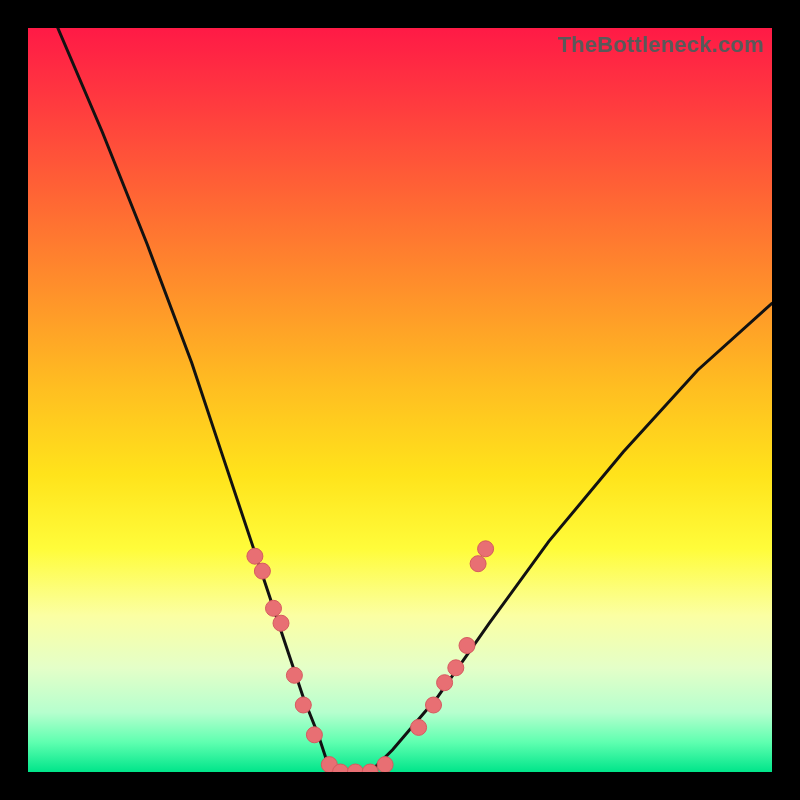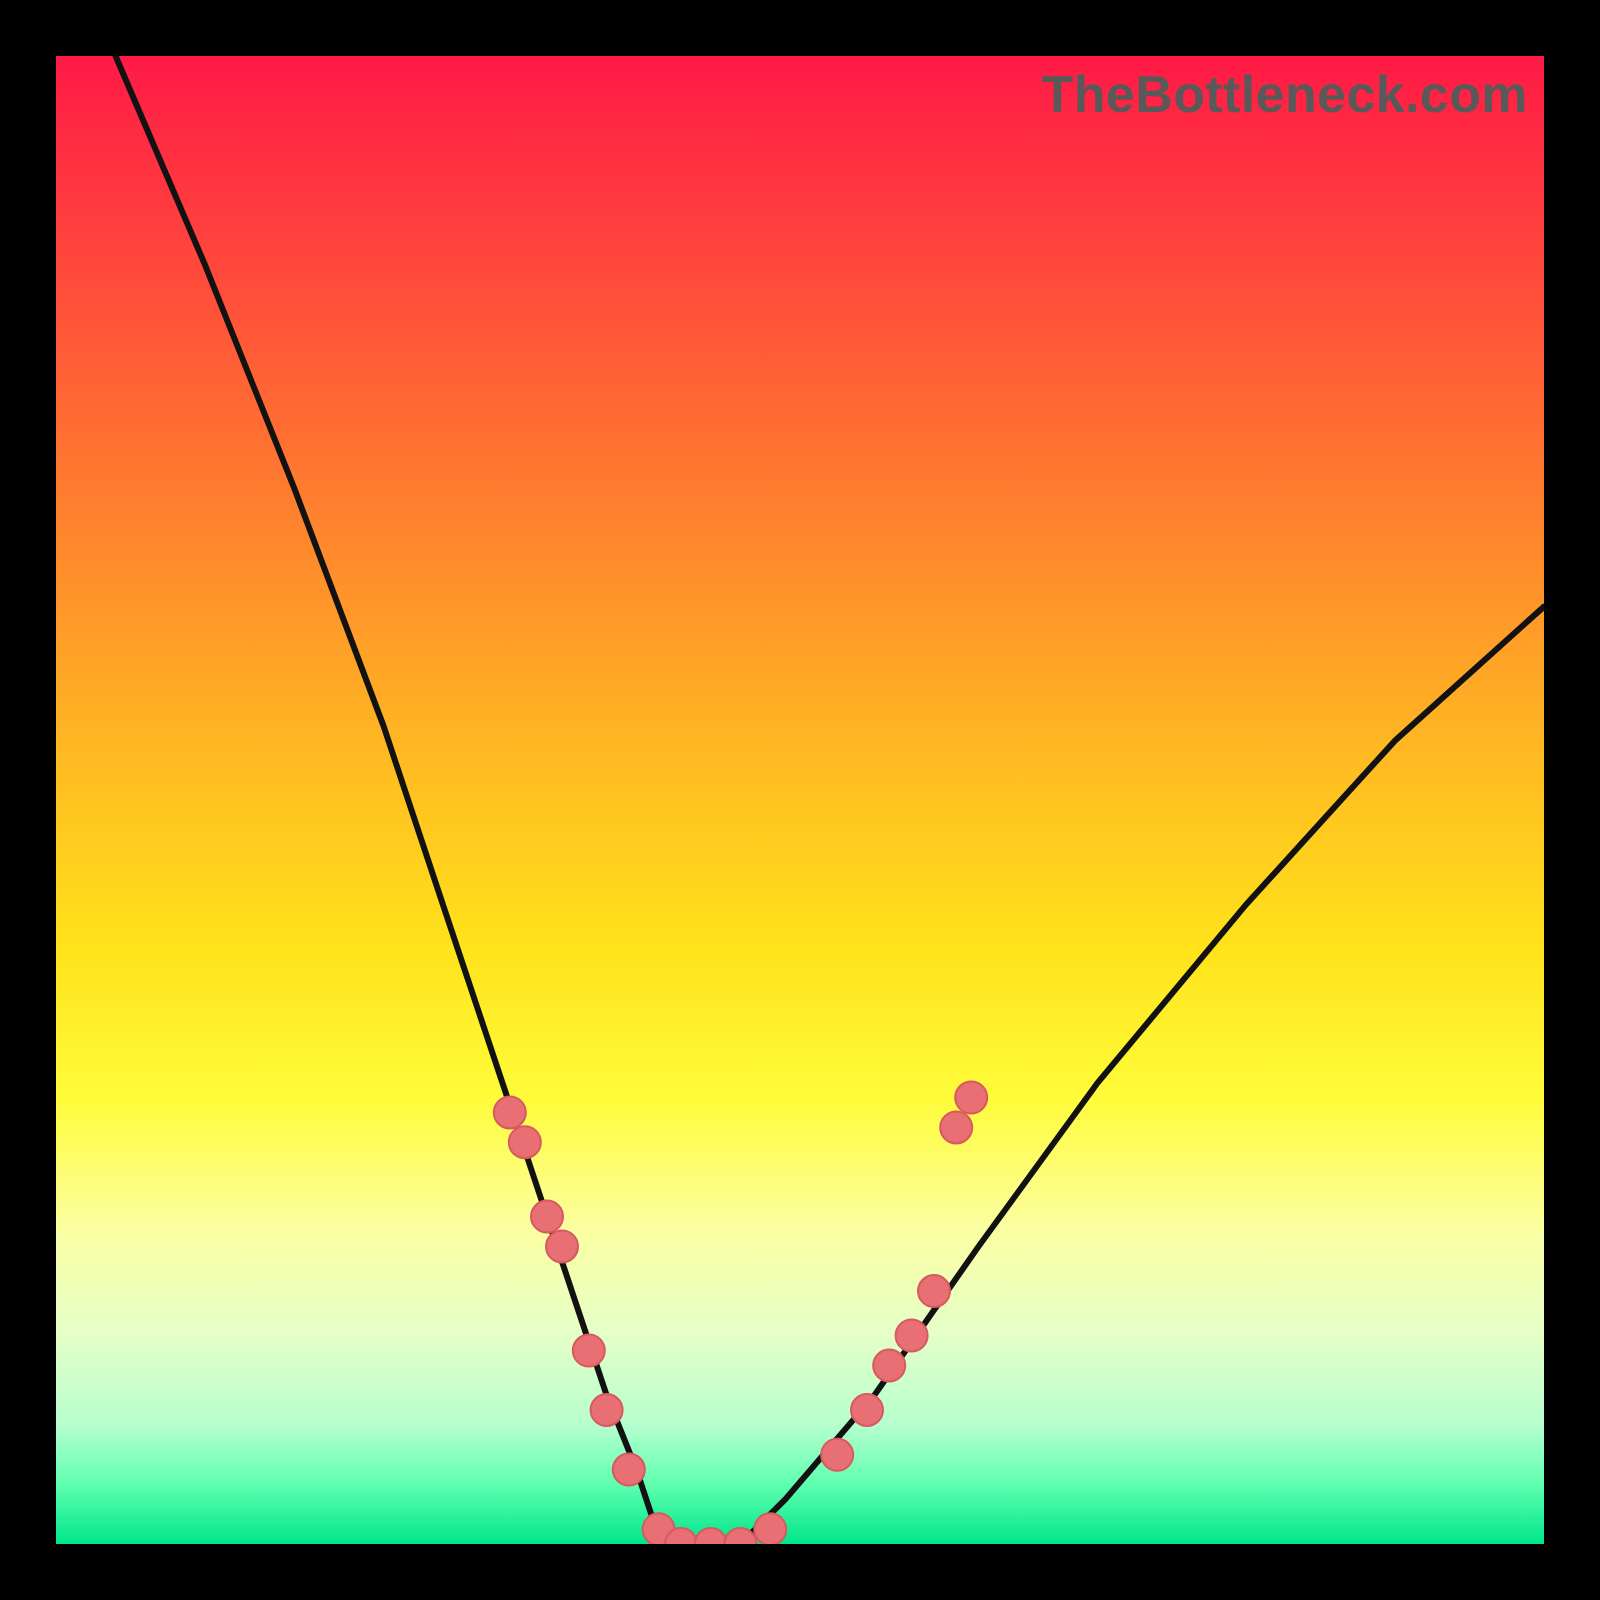--- a/index.html
+++ b/index.html
@@ -35,21 +35,21 @@
       #e4ffc8 86%,
       #b6ffce 92%,
       #5fffb0 96%,
       #00e58a 100%);
   }
   .watermark {
     position: absolute;
     top: 4px;
     right: 8px;
     color: #595959;
-    font-size: 26px;
+    font-size: 22px;
     font-weight: 600;
     letter-spacing: 0.2px;
   }
   svg {
     position: absolute;
     left: 0;
     top: 0;
   }
 </style>
 </head>

